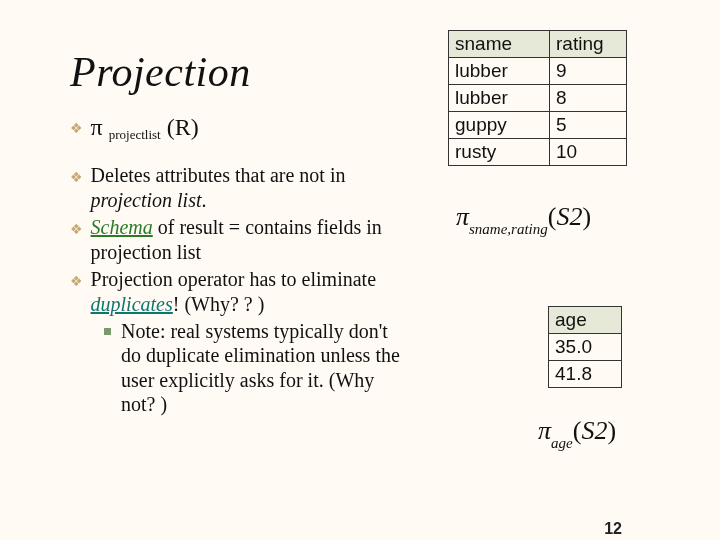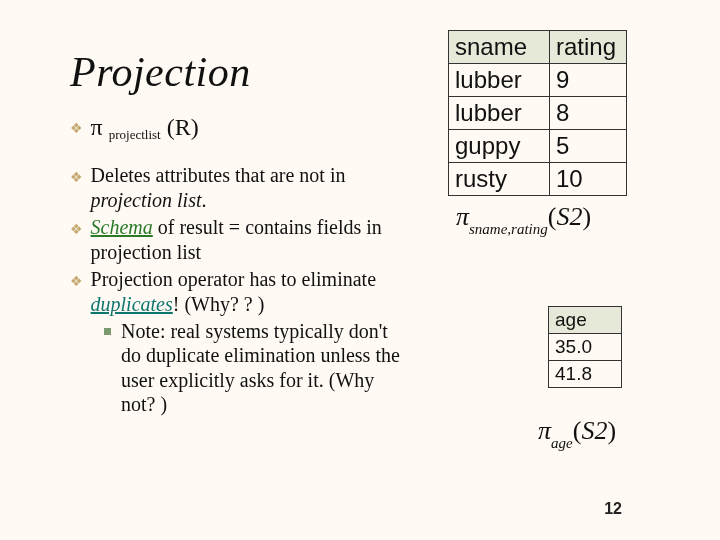--- a/index.html
+++ b/index.html
@@ -82,21 +82,21 @@
     line-height: 1.22;
   }
 
   
   .table1 {
     position: absolute;
     top: 30px;
     left: 448px;
     border-collapse: collapse;
     font-family: Verdana, Arial, sans-serif;
-    font-size: 24px;
+    font-size: 19px;
   }
   .table2 {
     position: absolute;
     top: 306px;
     left: 548px;
     border-collapse: collapse;
     font-family: Verdana, Arial, sans-serif;
     font-size: 19px;
   }
   table th, table td {
@@ -132,21 +132,21 @@
     font-size: 15px;
     font-style: italic;
     position: relative;
     top: 3px;
   }
   .formula1 .paren, .formula2 .paren { font-style: normal; }
 
   .pagenum {
     position: absolute;
     right: 14px;
-    bottom: 22px;
+    bottom: 2px;
     font-family: Arial, Helvetica, sans-serif;
     font-weight: bold;
     font-size: 16px;
     color: #222;
   }
 </style>
 </head>
 <body>
 
 <div class="slide">

